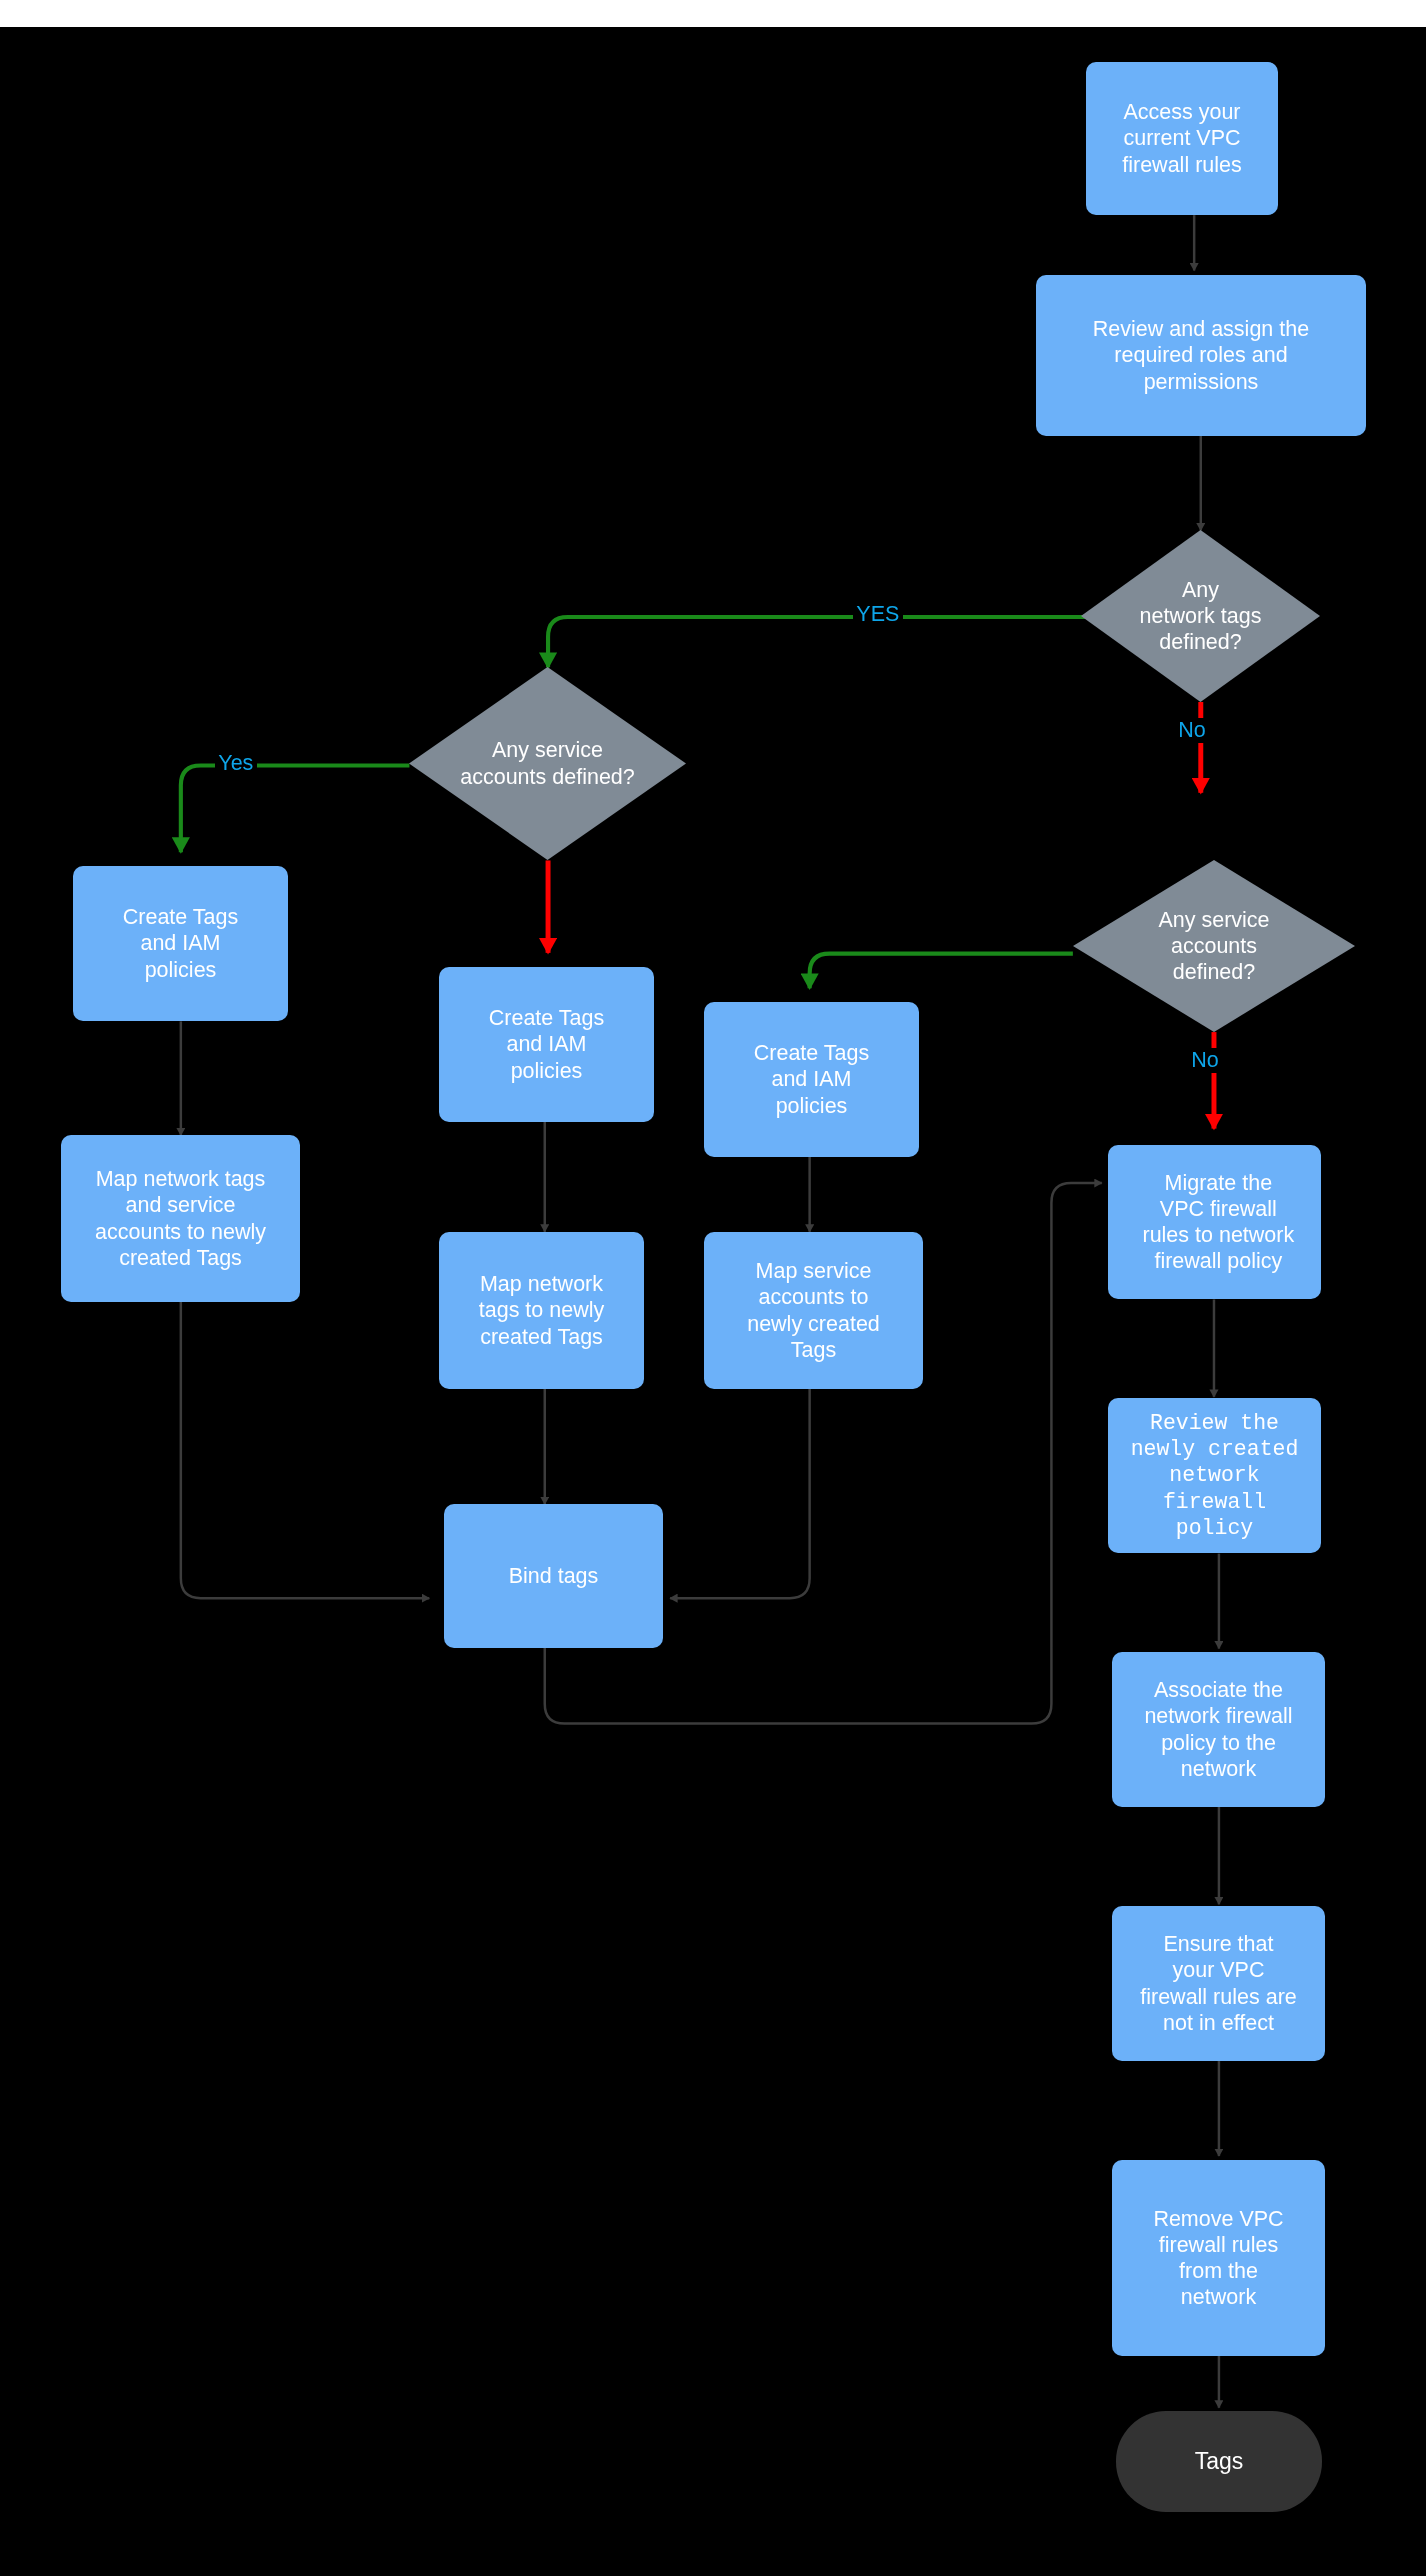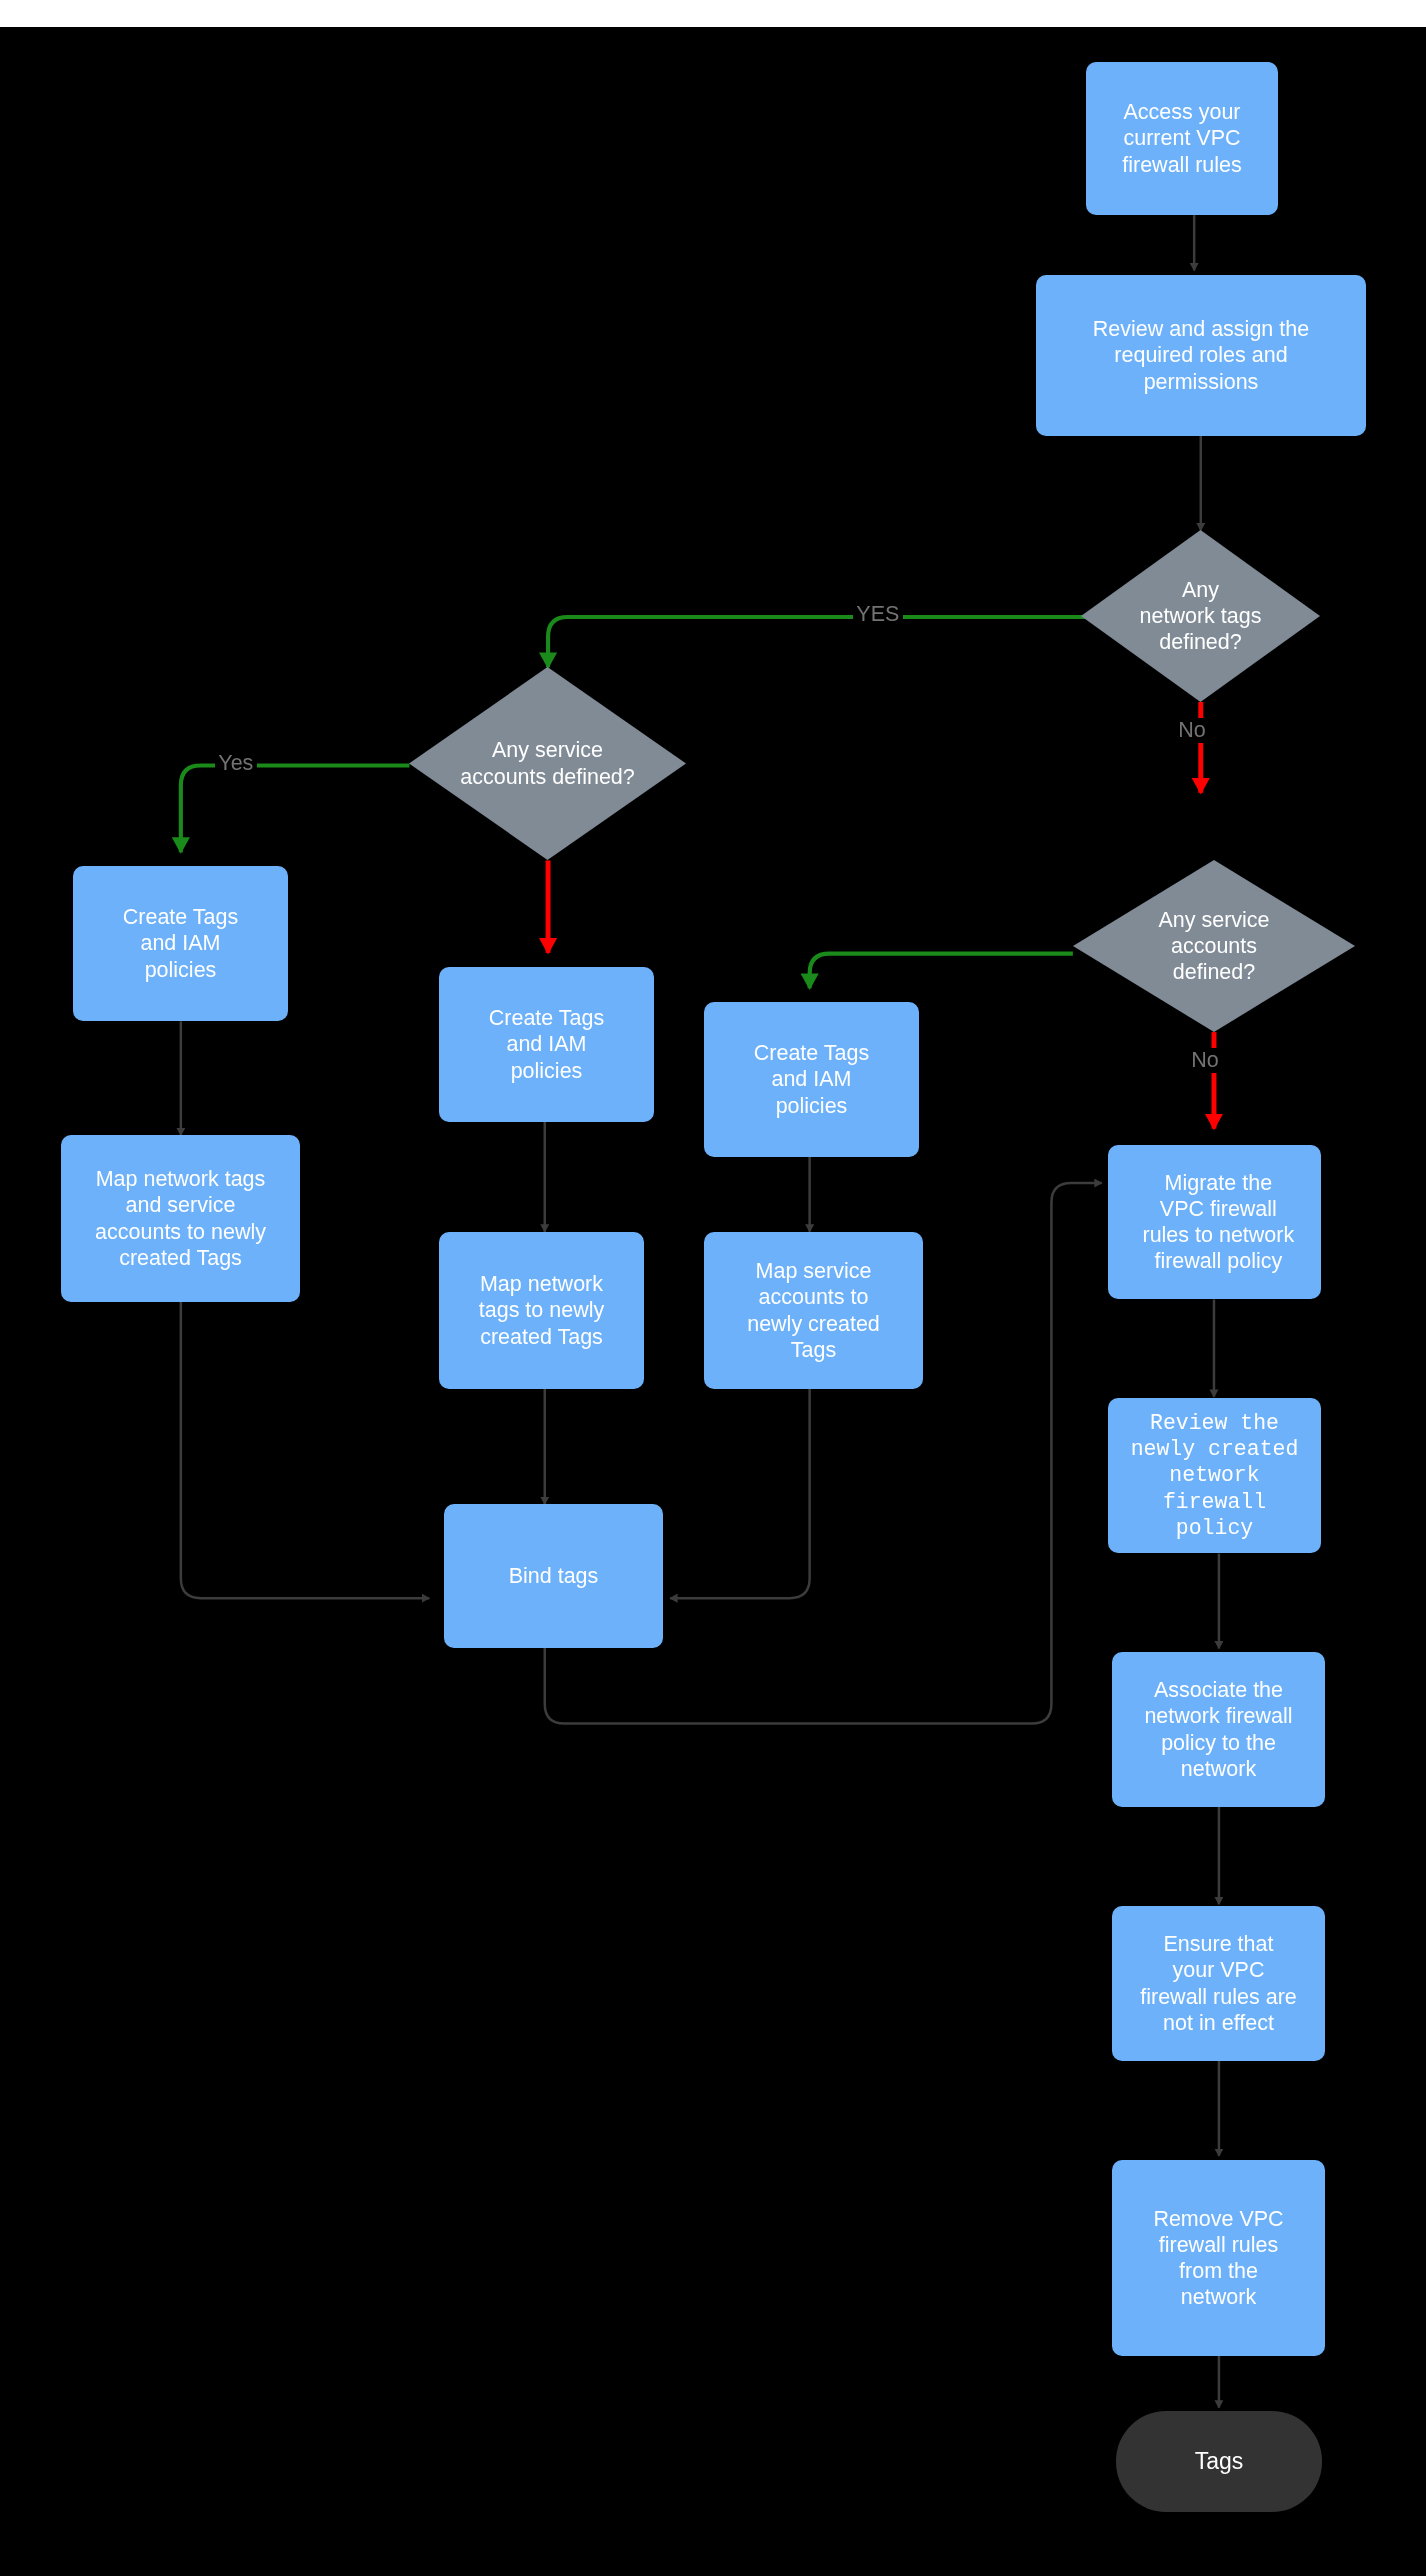--- a/index.html
+++ b/index.html
@@ -71,21 +71,21 @@
     align-items: center;
     justify-content: center;
     text-align: center;
     color: #ffffff;
     font-size: 21.5px;
     line-height: 1.22;
     white-space: pre-line;
   }
   .edge-label {
     position: absolute;
-    color: #737373;
+    color: #0ea5e9;
     font-size: 21.5px;
     z-index: 5;
     background: #000000;
     padding: 0 3.3px;
     white-space: nowrap;
   }
 </style>
 </head>
 <body>
 

